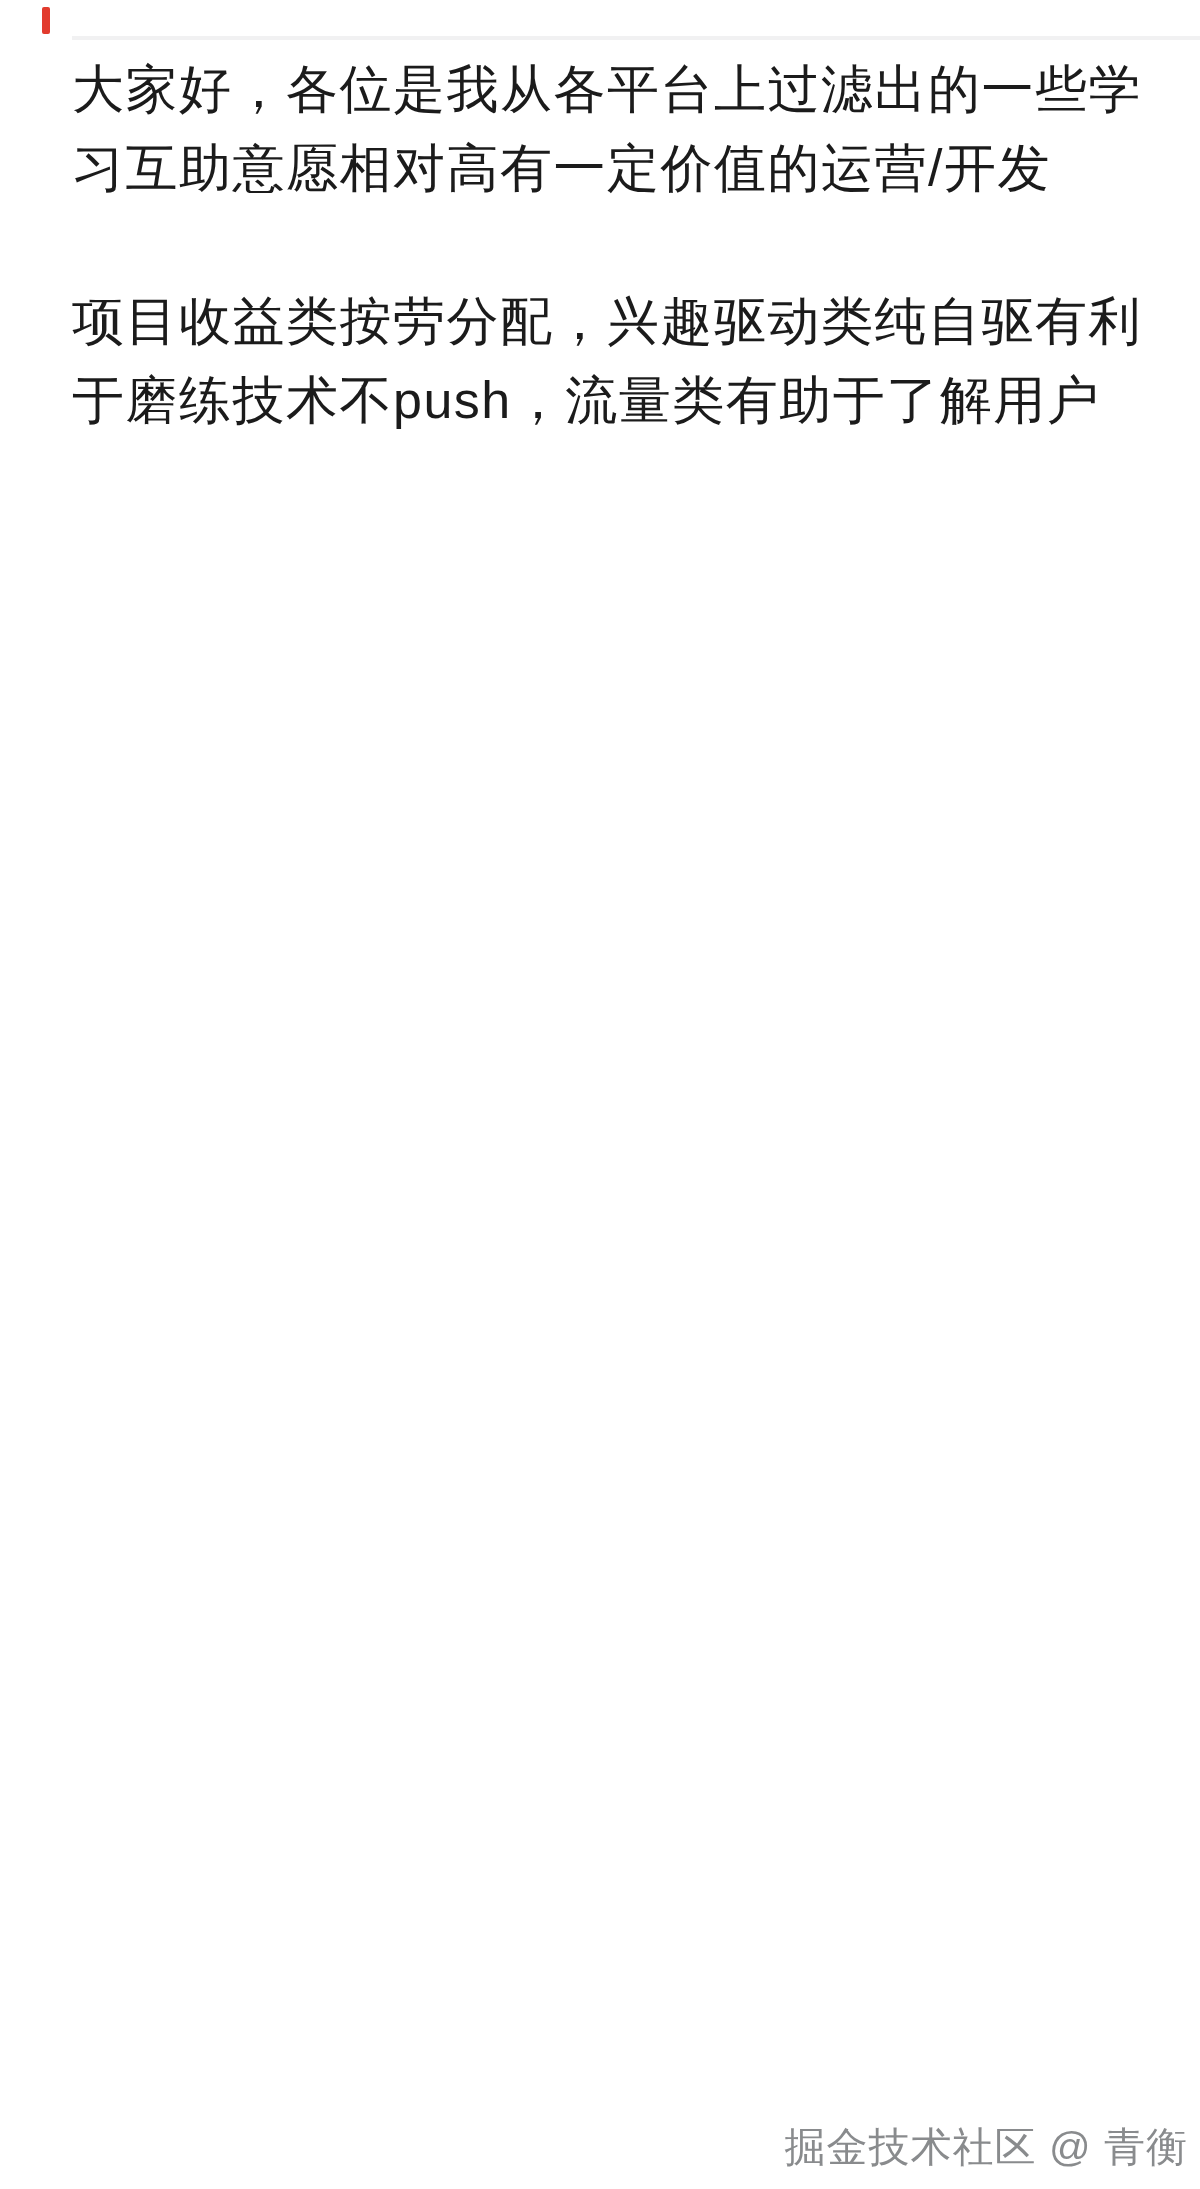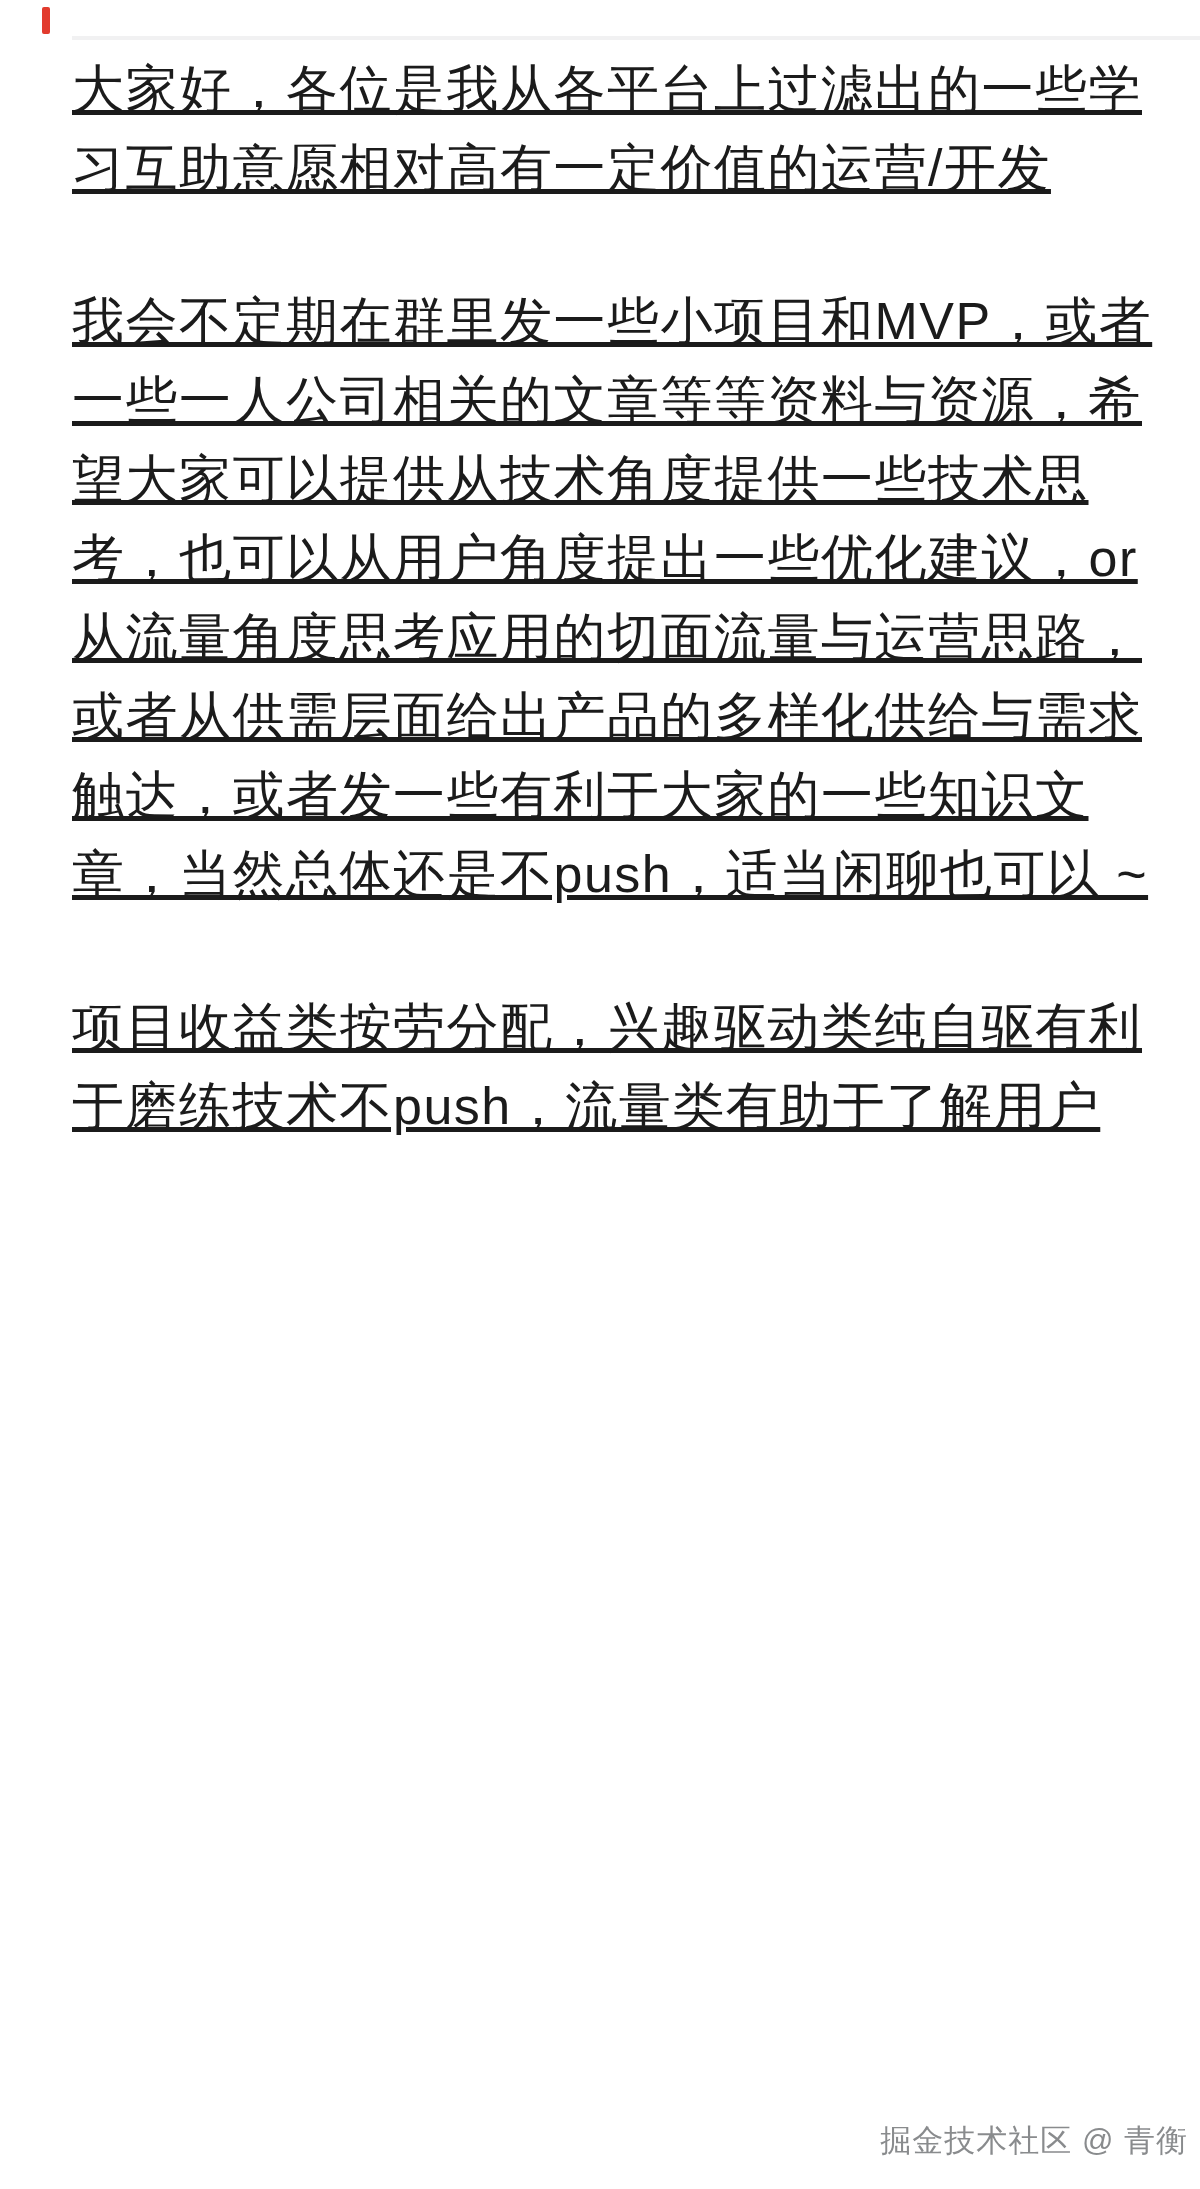--- a/index.html
+++ b/index.html
@@ -38,49 +38,40 @@
     width: 1088px;
     color: #1b1b1b;
     font-size: 52px;
     line-height: 79px;
     letter-spacing: 1.5px;
   }
   .article p {
     margin: 0 0 74px 0;
     white-space: pre-line;
     word-break: break-all;
-    text-decoration: underline;
   }
   .article p:last-child {
     margin-bottom: 0;
   }
   .watermark {
     position: absolute;
     right: 12px;
     top: 2120px;
-    font-size: 31px;
+    font-size: 41px;
     letter-spacing: 1px;
     color: rgba(92, 94, 97, 0.72);
     white-space: nowrap;
   }
 </style>
 </head>
 <body>
 
 <div class="red-mark"></div>
 <div class="top-divider"></div>
 
 <div class="article">
   <p>大家好，各位是我从各平台上过滤出的一些学
 习互助意愿相对高有一定价值的运营/开发</p>
-  <p>我会不定期在群里发一些小项目和MVP，或者
-一些一人公司相关的文章等等资料与资源，希
-望大家可以提供从技术角度提供一些技术思
-考，也可以从用户角度提出一些优化建议，or
-从流量角度思考应用的切面流量与运营思路，
-或者从供需层面给出产品的多样化供给与需求
-触达，或者发一些有利于大家的一些知识文
-章，当然总体还是不push，适当闲聊也可以 ~</p>
   <p>项目收益类按劳分配，兴趣驱动类纯自驱有利
 于磨练技术不push，流量类有助于了解用户</p>
 </div>
 
 <div class="watermark">掘金技术社区 @ 青衡</div>
 
 </body></html>

